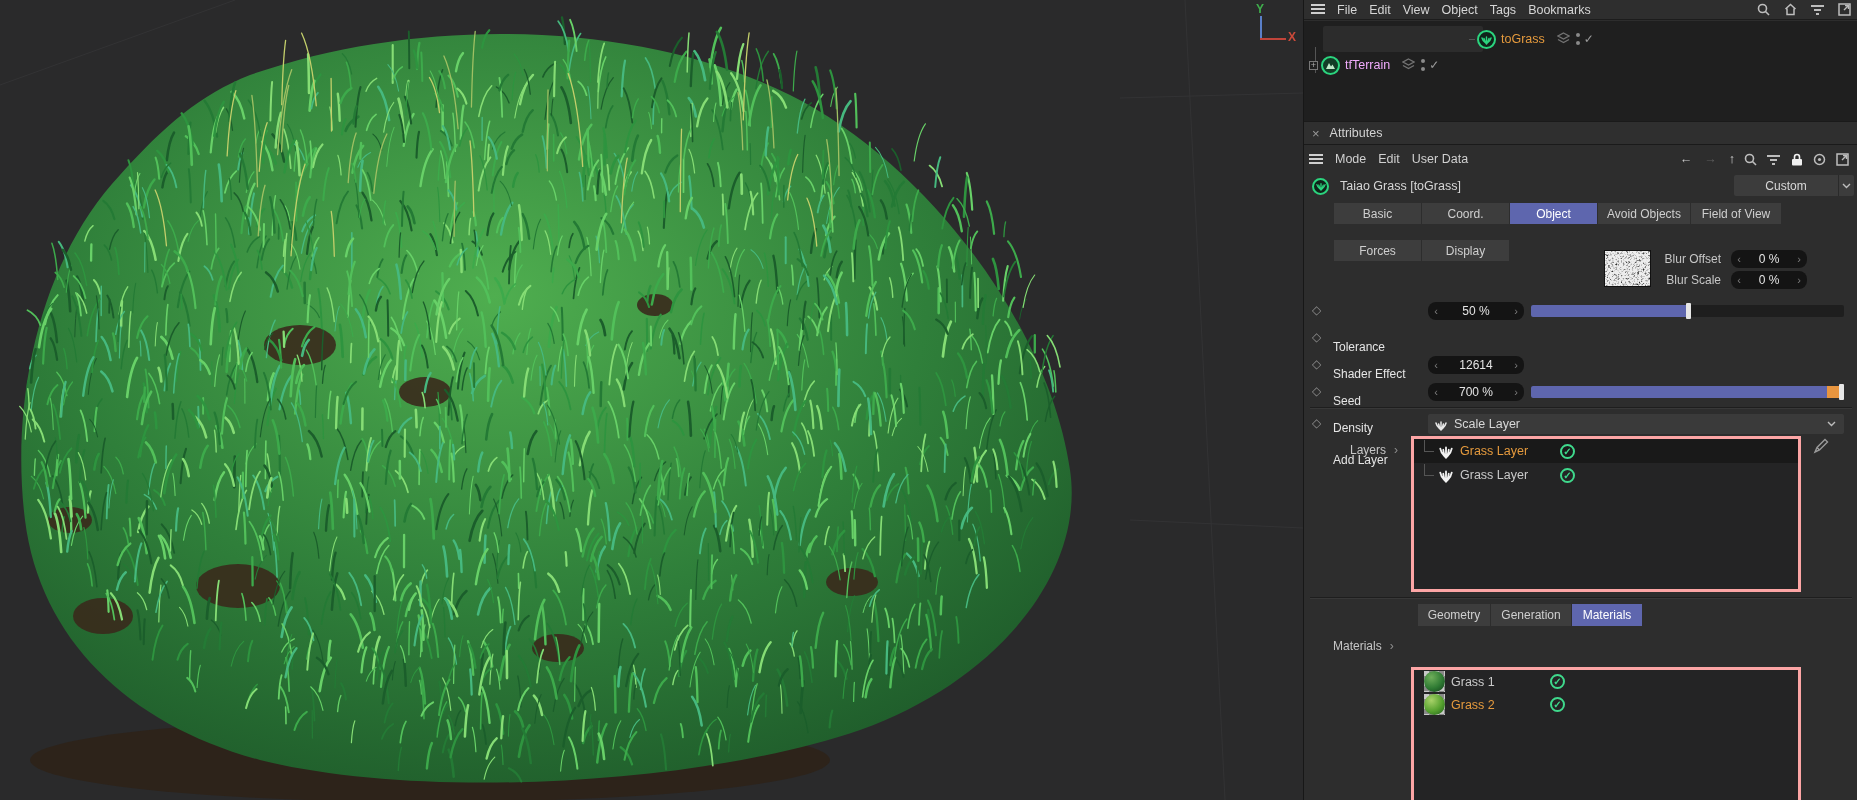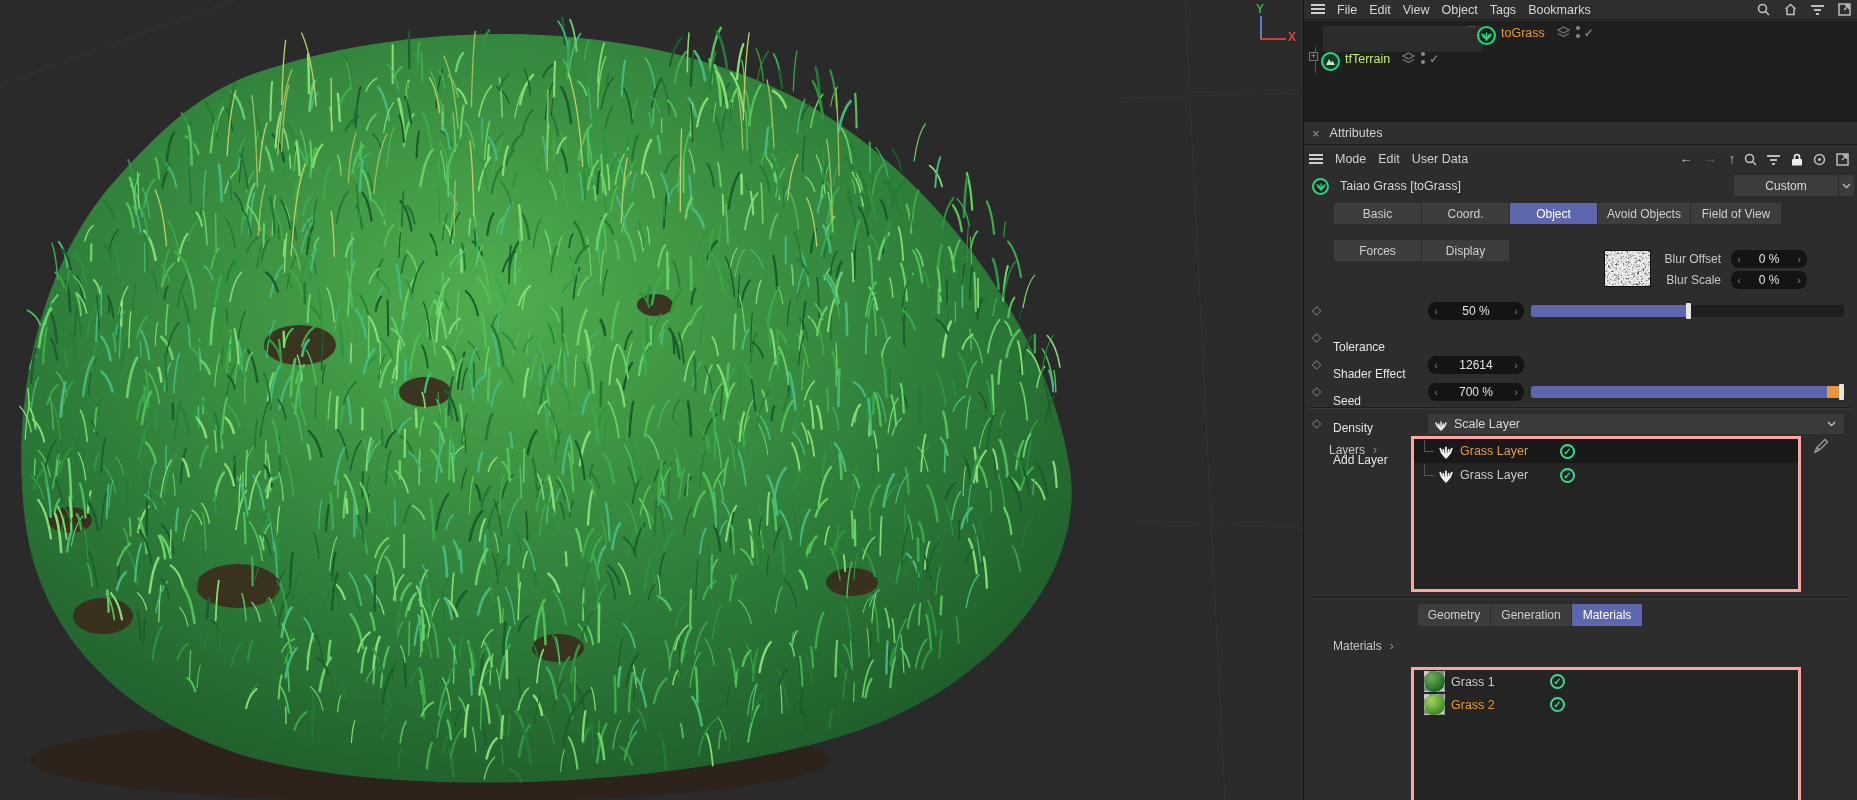--- a/index.html
+++ b/index.html
@@ -23,28 +23,28 @@
   
   .menubar { position:absolute; left:0; top:0; width:554px; height:20px; background:#2e2e2e;
     border-bottom:1px solid #1c1c1c; display:flex; align-items:center; gap:12px; padding:4px 6px; }
   .menubar .mitem { color:#d6d6d6; font-size:12.5px; cursor:default; }
   .menubar .spacer { flex:1; }
   .micon { width:15px; height:15px; display:inline-flex; align-items:center; justify-content:center; }
   .micon svg { display:block; }
 
   
   .obj-mgr { position:absolute; left:0; top:21px; width:554px; height:100px; background:#1f1f1f; }
-  .om-row { position:absolute; left:0; height:26px; display:flex; align-items:flex-start; }
+  .om-row { position:absolute; left:0; height:26px; display:flex; align-items:center; }
   .om-tree { position:absolute; left:11px; top:26px; width:1px; height:26px; background:#555; }
   .om-stub { width:6px; height:1px; background:#555; margin-right:2px; }
   .expand-box { width:9px; height:9px; border:1px solid #777; background:#1f1f1f; color:#aaa;
     font-size:9px; line-height:7px; text-align:center; margin-right:3px; }
   .obj-icon { width:19px; height:19px; border:2px solid #2bd47e; border-radius:50%;
     display:inline-flex; align-items:center; justify-content:center; margin-right:5px; background:#10231a; }
-  .obj-name { font-size:12.5px; color:#bef264; margin-right:8px; }
+  .obj-name { font-size:12.5px; color:#f0abfc; margin-right:8px; }
   .obj-name.sel { color:#e59a3d; }
   .row-hl { position:absolute; left:14px; top:0; width:160px; height:26px; background:#2c2c2c; border-radius:2px; z-index:0; }
   .om-row > * { position:relative; z-index:1; }
   .tag-ic { margin-left:4px; opacity:.75; }
   .vis-dots { display:inline-flex; flex-direction:column; gap:4px; margin-left:6px; }
   .vis-dots i { width:4px; height:4px; border-radius:50%; background:#8a8a8a; }
   .om-check { color:#9a9a9a; font-size:12px; margin-left:4px; }
 
   
   .attr-head { position:absolute; left:0; top:121px; width:554px; height:24px; background:#2f2f2f;
@@ -111,21 +111,21 @@
   .mat-thumb i { position:absolute; inset:0; border-radius:50%; }
   .mat-thumb.m1 i { background:radial-gradient(circle at 35% 30%, #6fae5a, #2e7a33 55%, #123c18); }
   .mat-thumb.m2 i { background:radial-gradient(circle at 35% 30%, #a8d269, #55a02e 55%, #1d5a1c); }
   .pencil { position:absolute; left:509px; top:438px; width:16px; height:16px; }
 
   .mat-tabs { position:absolute; left:114px; top:604px; display:flex; gap:1px; }
   .mat-tabs .tab { height:22px; }
 
   .mlabel { position:absolute; left:29px; color:#c6c6c6; }
   .mlabel .gt, .llabel .gt { color:#8d8d8d; margin-left:8px; font-size:12px; }
-  .llabel { position:absolute; left:25px; color:#c6c6c6; }
+  .llabel { position:absolute; left:46px; color:#c6c6c6; }
 
   .tuft-w svg, .tuft-g svg { display:block; }
 </style>
 </head>
 <body>
 
 <div class="viewport">
   <svg id="grass-svg" width="1303" height="800" viewBox="0 0 1303 800">
     <defs>
       <radialGradient id="gblob" cx="45%" cy="35%" r="75%">

